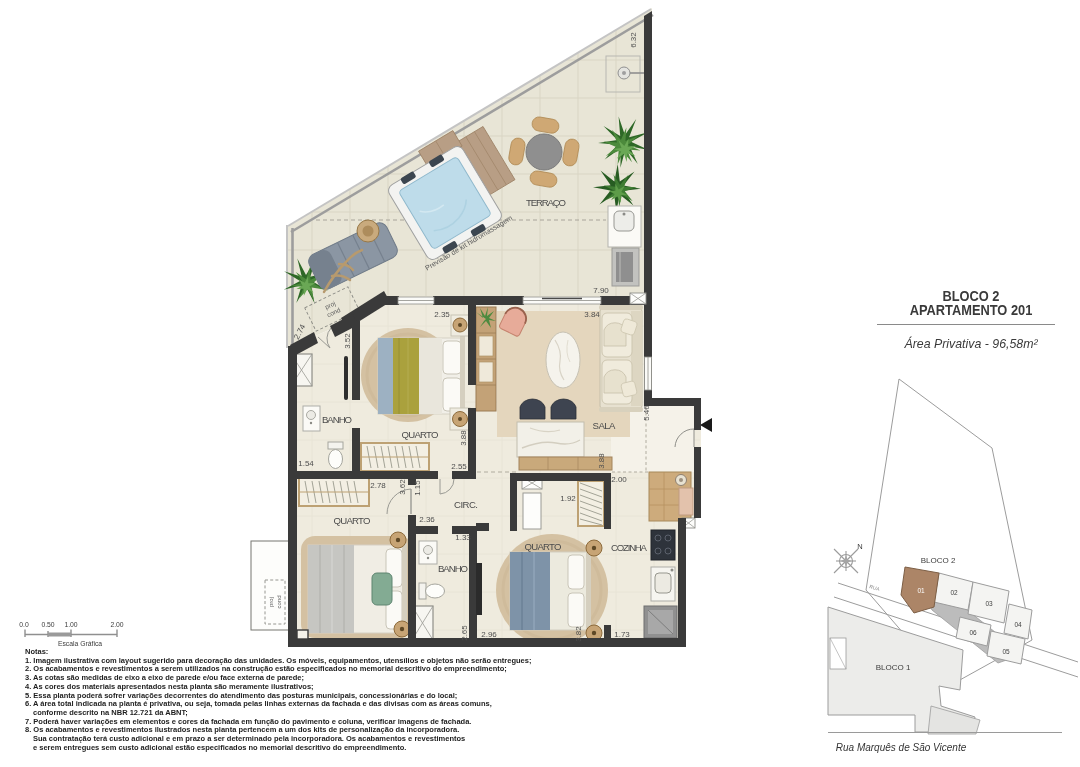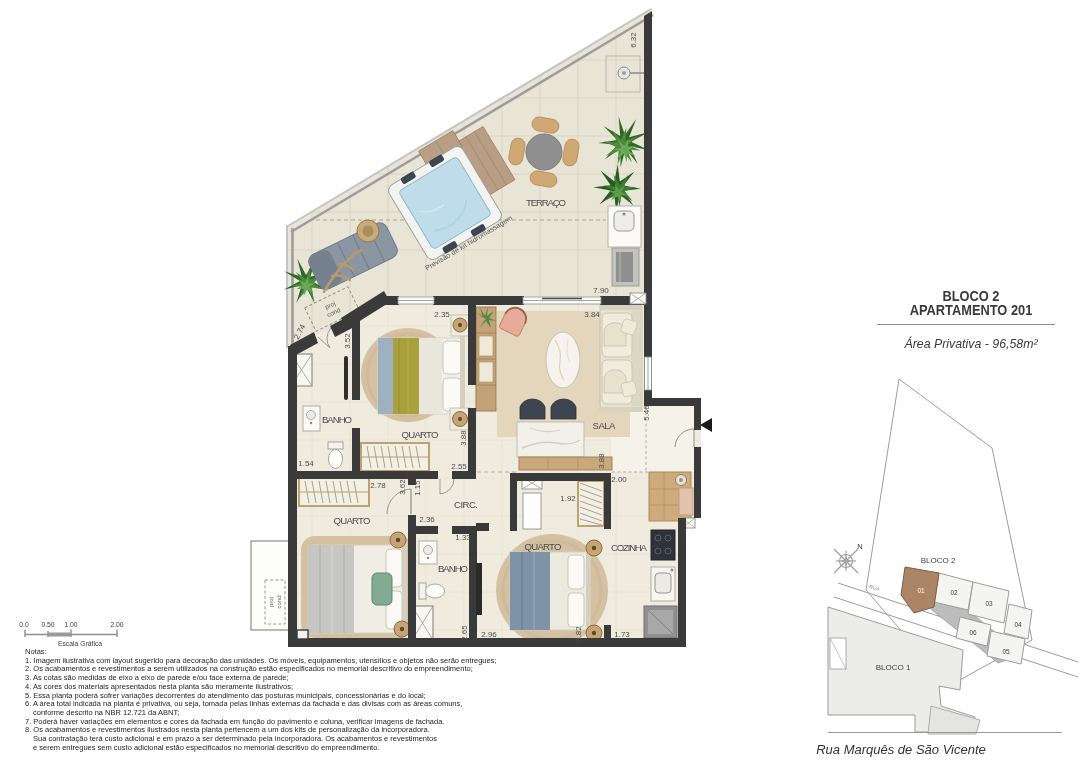--- a/index.html
+++ b/index.html
@@ -2,21 +2,21 @@
 <html><head>
 <meta charset="utf-8">
 <style>
   html,body{margin:0;padding:0;background:#fff;}
   .page{position:relative;width:1080px;height:767px;background:#ffffff;overflow:hidden;
         font-family:"Liberation Sans",sans-serif;}
   .abs{position:absolute;}
   .hdr1{font-weight:bold;font-size:15px;color:#3a3a3a;text-align:center;line-height:13.5px;transform:scaleX(0.855);transform-origin:center top;}
   .hdr2{font-style:italic;font-size:13px;color:#3a3a3a;text-align:center;transform:scaleX(0.95);transform-origin:center top;}
   .notes{font-size:7.5px;line-height:8.7px;color:#1d1d1d;}
-  .street{font-style:italic;font-size:13px;color:#333;text-align:center;}
+  .street{font-style:italic;font-size:10px;color:#333;text-align:center;}
 </style>
 </head>
 <body>
 <div class="page">
 
 <svg class="abs" style="left:0;top:0" width="1080" height="767" viewBox="0 0 1080 767">
 <defs>
   <clipPath id="terrclip">
     <polygon points="652,8 288,226 288,348 347,322 387,296 652,296"></polygon>
   </clipPath>
@@ -627,21 +627,21 @@
     <line x1="15" y1="19.5" x2="107" y2="19.5"></line>
     <line x1="15" y1="14.5" x2="15" y2="22"></line>
     <line x1="38" y1="16" x2="38" y2="22"></line>
     <line x1="61" y1="14.5" x2="61" y2="22"></line>
     <line x1="107" y1="14.5" x2="107" y2="22"></line>
   </g>
   <rect x="38" y="17.5" width="23" height="4" fill="#9a9a9a"></rect>
   <text x="70" y="31" text-anchor="middle" font-family="Liberation Sans, sans-serif" font-size="6.8" fill="#3c3c3c">Escala Gráfica</text>
 </svg>
 
-<div class="abs notes" style="left:25px;top:648px;width:560px;">
+<div class="abs notes" style="left:25px;top:648px;width:560px;font-weight:bold;">
 Notas:<br>
 1. Imagem ilustrativa com layout sugerido para decoração das unidades. Os móveis, equipamentos, utensílios e objetos não serão entregues;<br>
 2. Os acabamentos e revestimentos a serem utilizados na construção estão especificados no memorial descritivo do empreendimento;<br>
 3. As cotas são medidas de eixo a eixo de parede e/ou face externa de parede;<br>
 4. As cores dos materiais apresentados nesta planta são meramente ilustrativos;<br>
 5. Essa planta poderá sofrer variações decorrentes do atendimento das posturas municipais, concessionárias e do local;<br>
 6. A área total indicada na planta é privativa, ou seja, tomada pelas linhas externas da fachada e das divisas com as áreas comuns,<br>
 <span style="margin-left:8px"></span>conforme descrito na NBR 12.721 da ABNT;<br>
 7. Poderá haver variações em elementos e cores da fachada em função do pavimento e coluna, verificar imagens de fachada.<br>
 8. Os acabamentos e revestimentos ilustrados nesta planta pertencem a um dos kits de personalização da incorporadora.<br>

